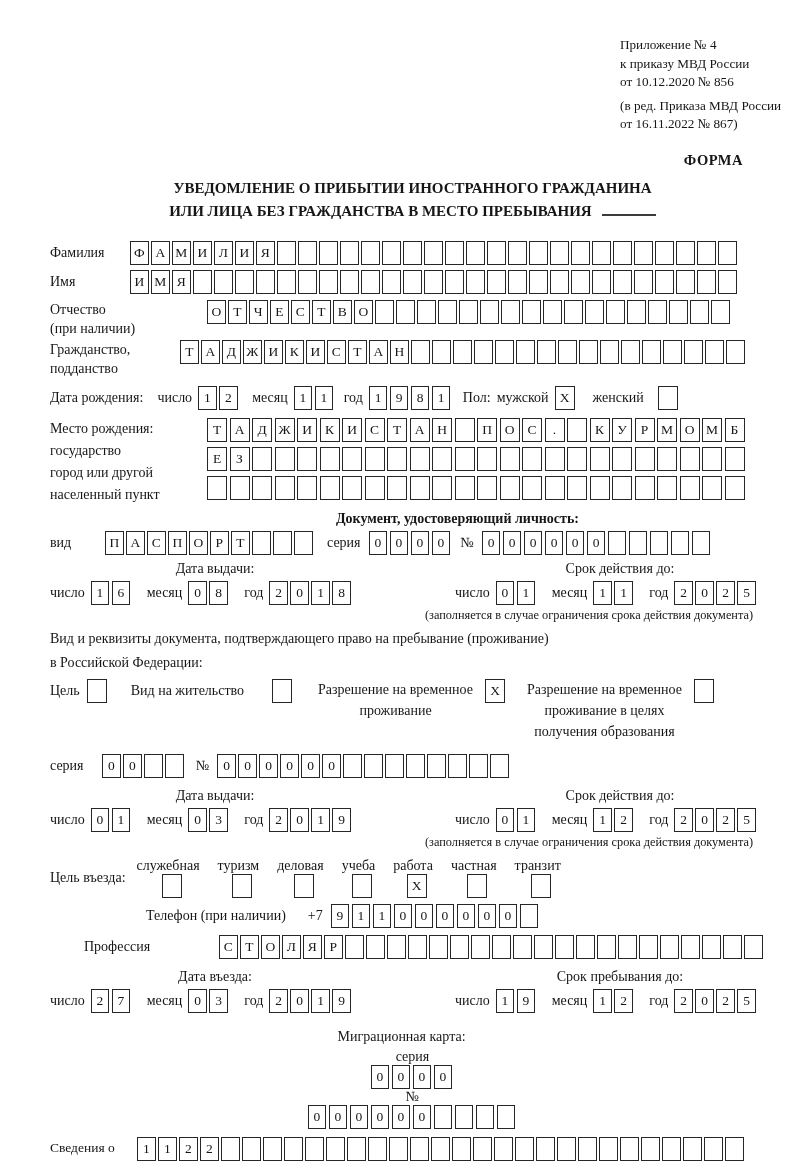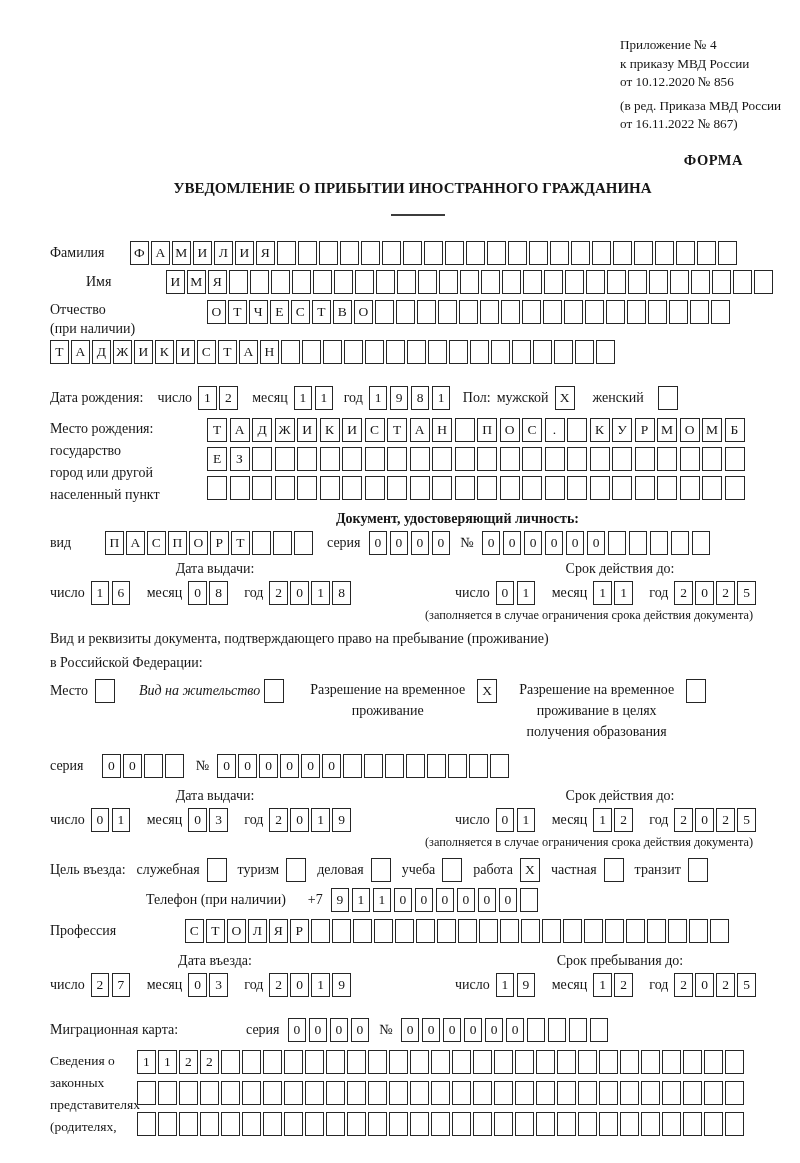--- a/index.html
+++ b/index.html
@@ -27,41 +27,41 @@
        font-size:13.5px;line-height:22px;flex:0 0 auto;}
   
   .dates{display:flex;margin-top:4px;}
   .dcol-l{flex:0 0 370px;}
   .dcol-r{flex:1;padding-left:35px;}
   .dhead{text-align:center;width:330px;line-height:20px;}
   .dline{display:flex;align-items:center;margin-top:2px;}
   .dlbl{margin-right:6px;line-height:24px;}
   .dgap{width:14px;}
   .note{text-align:right;padding-right:22px;font-size:12.3px;margin-top:3px;}
-  .opt{display:inline-flex;align-items:center;margin-left:11px;}
+  .opt{display:inline-flex;align-items:center;margin-left:11px;flex-direction:column;}
   .opt-l{margin-right:7px;}
   .stack{text-align:center;line-height:21px;}
 </style>
 </head>
 <body>
 
 <div class="page">
 
   <div class="hdr">
     <div>Приложение № 4</div>
     <div>к приказу МВД России</div>
     <div>от 10.12.2020 № 856</div>
     <div class="sub">(в ред. Приказа МВД России</div>
     <div>от 16.11.2022 № 867)</div>
   </div>
   <div class="forma">ФОРМА</div>
 
   <div class="title">
     <div>УВЕДОМЛЕНИЕ О ПРИБЫТИИ ИНОСТРАННОГО ГРАЖДАНИНА</div>
-    <div><span class="blank"></span></div>
+    <div><span>ИЛИ ЛИЦА БЕЗ ГРАЖДАНСТВА В МЕСТО ПРЕБЫВАНИЯ</span><span class="blank"></span></div>
   </div>
 
 
   <div class="frow" style="margin-top:18px;">
     <span class="lbl" style="width:80px;">Фамилия</span>
     <span class="cells">
         <span class="cell">Ф</span>
         <span class="cell">А</span>
         <span class="cell">М</span>
         <span class="cell">И</span>
@@ -87,21 +87,21 @@
         <span class="cell"></span>
         <span class="cell"></span>
         <span class="cell"></span>
         <span class="cell"></span>
         <span class="cell"></span>
         <span class="cell"></span>
       </span>
   </div>
 
   <div class="frow" style="margin-top:5px;">
-    <span class="lbl" style="width:80px;margin-left:36px;">Имя</span>
+    <span class="lbl" style="width:80px;">Имя</span>
     <span class="cells">
         <span class="cell">И</span>
         <span class="cell">М</span>
         <span class="cell">Я</span>
         <span class="cell"></span>
         <span class="cell"></span>
         <span class="cell"></span>
         <span class="cell"></span>
         <span class="cell"></span>
         <span class="cell"></span>
@@ -155,20 +155,23 @@
         <span class="cell"></span>
         <span class="cell"></span>
         <span class="cell"></span>
         <span class="cell"></span>
         <span class="cell"></span>
         <span class="cell"></span>
       </span>
   </div>
 
   <div class="frow" style="min-height:42px;">
+    <span class="lbl lbl2" style="width:130px;">
+      <span>Гражданство,</span><br><span>подданство</span>
+    </span>
     <span class="cells">
         <span class="cell">Т</span>
         <span class="cell">А</span>
         <span class="cell">Д</span>
         <span class="cell">Ж</span>
         <span class="cell">И</span>
         <span class="cell">К</span>
         <span class="cell">И</span>
         <span class="cell">С</span>
         <span class="cell">Т</span>
@@ -411,26 +414,26 @@
   </div>
   <div class="note">(заполняется в случае ограничения срока действия документа)</div>
 
   <div style="margin-top:4px;line-height:24px;">
     <div>Вид и реквизиты документа, подтверждающего право на пребывание (проживание)</div>
     <div>в Российской Федерации:</div>
   </div>
 
   <div class="frow" style="margin-top:4px;">
     <span style="display:inline-flex;align-items:center;">
-      <span class="opt-l">Место</span>
+      <span class="opt-l">Цель</span>
       <span class="chk"></span>
     </span>
     <span style="width:24px;"></span>
     <span style="display:inline-flex;align-items:center;">
-      <span class="opt-l" style="margin-right:4px;font-style:italic;">Вид на жительство</span>
+      <span class="opt-l" style="margin-right:28px;">Вид на жительство</span>
       <span class="chk"></span>
     </span>
     <span style="width:26px;"></span>
     <span style="display:inline-flex;align-items:flex-start;">
       <span class="stack">
         <span>Разрешение на временное</span><br><span>проживание</span>
       </span>
       <span class="chk" style="margin-left:12px;">X</span>
     </span>
     <span style="width:22px;"></span>
@@ -569,21 +572,21 @@
         <span class="cell">0</span>
         <span class="cell">0</span>
         <span class="cell">0</span>
         <span class="cell">0</span>
         <span class="cell">0</span>
         <span class="cell">0</span>
         <span class="cell"></span>
       </span>
   </div>
 
-  <div class="frow" style="margin-top:7px;">
+  <div class="frow" style="margin-top:7px;margin-left:34px;">
     <span class="lbl" style="width:135px;">Профессия</span>
     <span class="cells">
         <span class="cell">С</span>
         <span class="cell">Т</span>
         <span class="cell">О</span>
         <span class="cell">Л</span>
         <span class="cell">Я</span>
         <span class="cell">Р</span>
         <span class="cell"></span>
         <span class="cell"></span>
@@ -652,21 +655,21 @@
         <span class="cells">
             <span class="cell">2</span>
             <span class="cell">0</span>
             <span class="cell">2</span>
             <span class="cell">5</span>
           </span>
       </div>
     </div>
   </div>
 
-  <div class="frow" style="margin-top:21px;align-items:center;">
+  <div class="frow" style="margin-top:12px;align-items:center;flex-direction:column;">
     <span class="lbl" style="width:150px;">Миграционная карта:</span>
     <span style="width:46px;"></span>
     <span>серия</span>
     <span style="width:8px;"></span>
     <span class="cells">
         <span class="cell">0</span>
         <span class="cell">0</span>
         <span class="cell">0</span>
         <span class="cell">0</span>
       </span>

